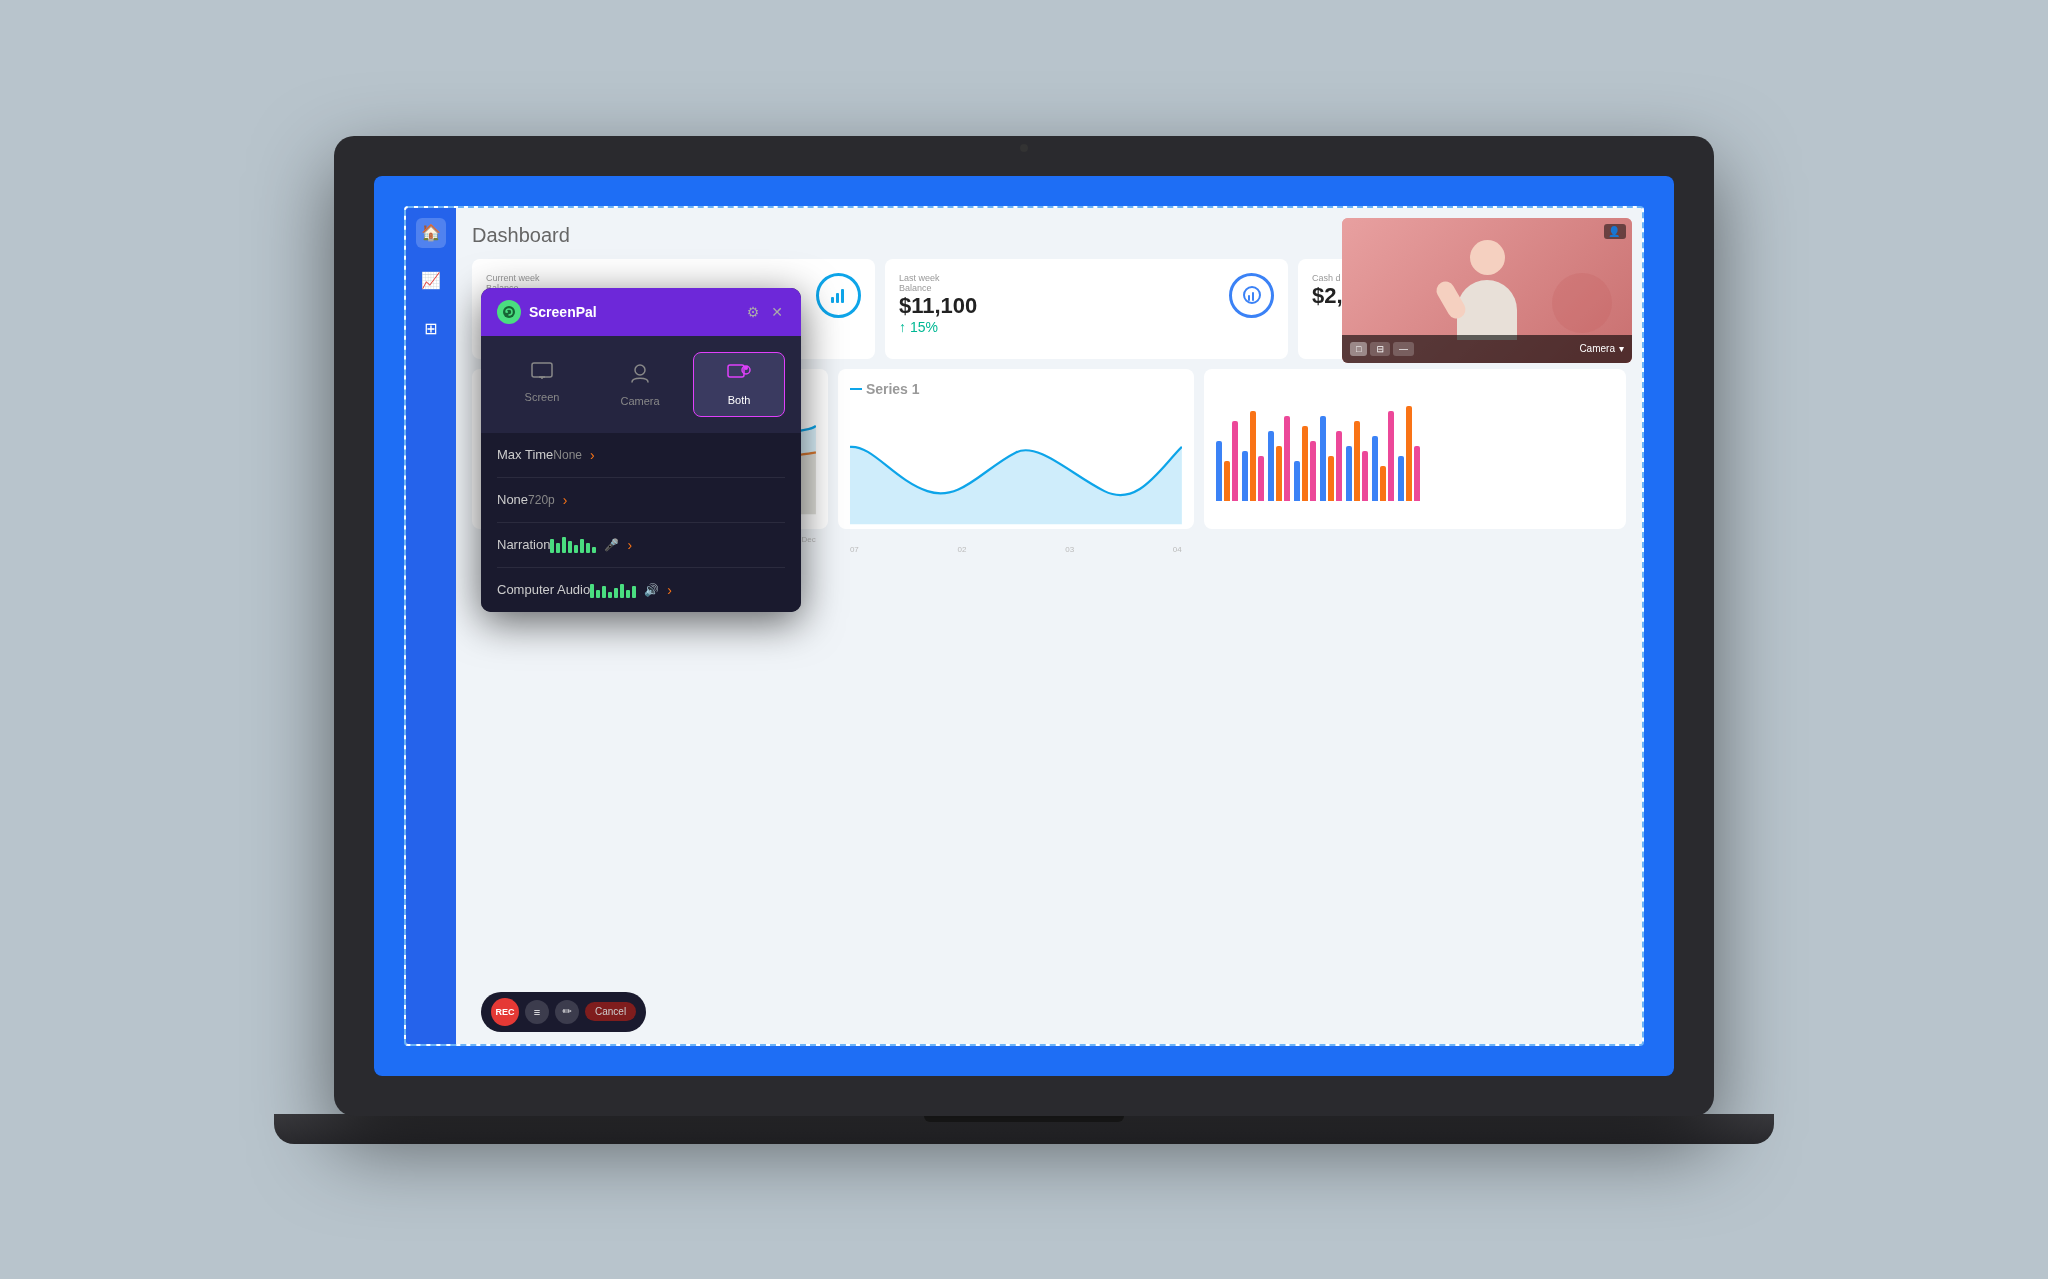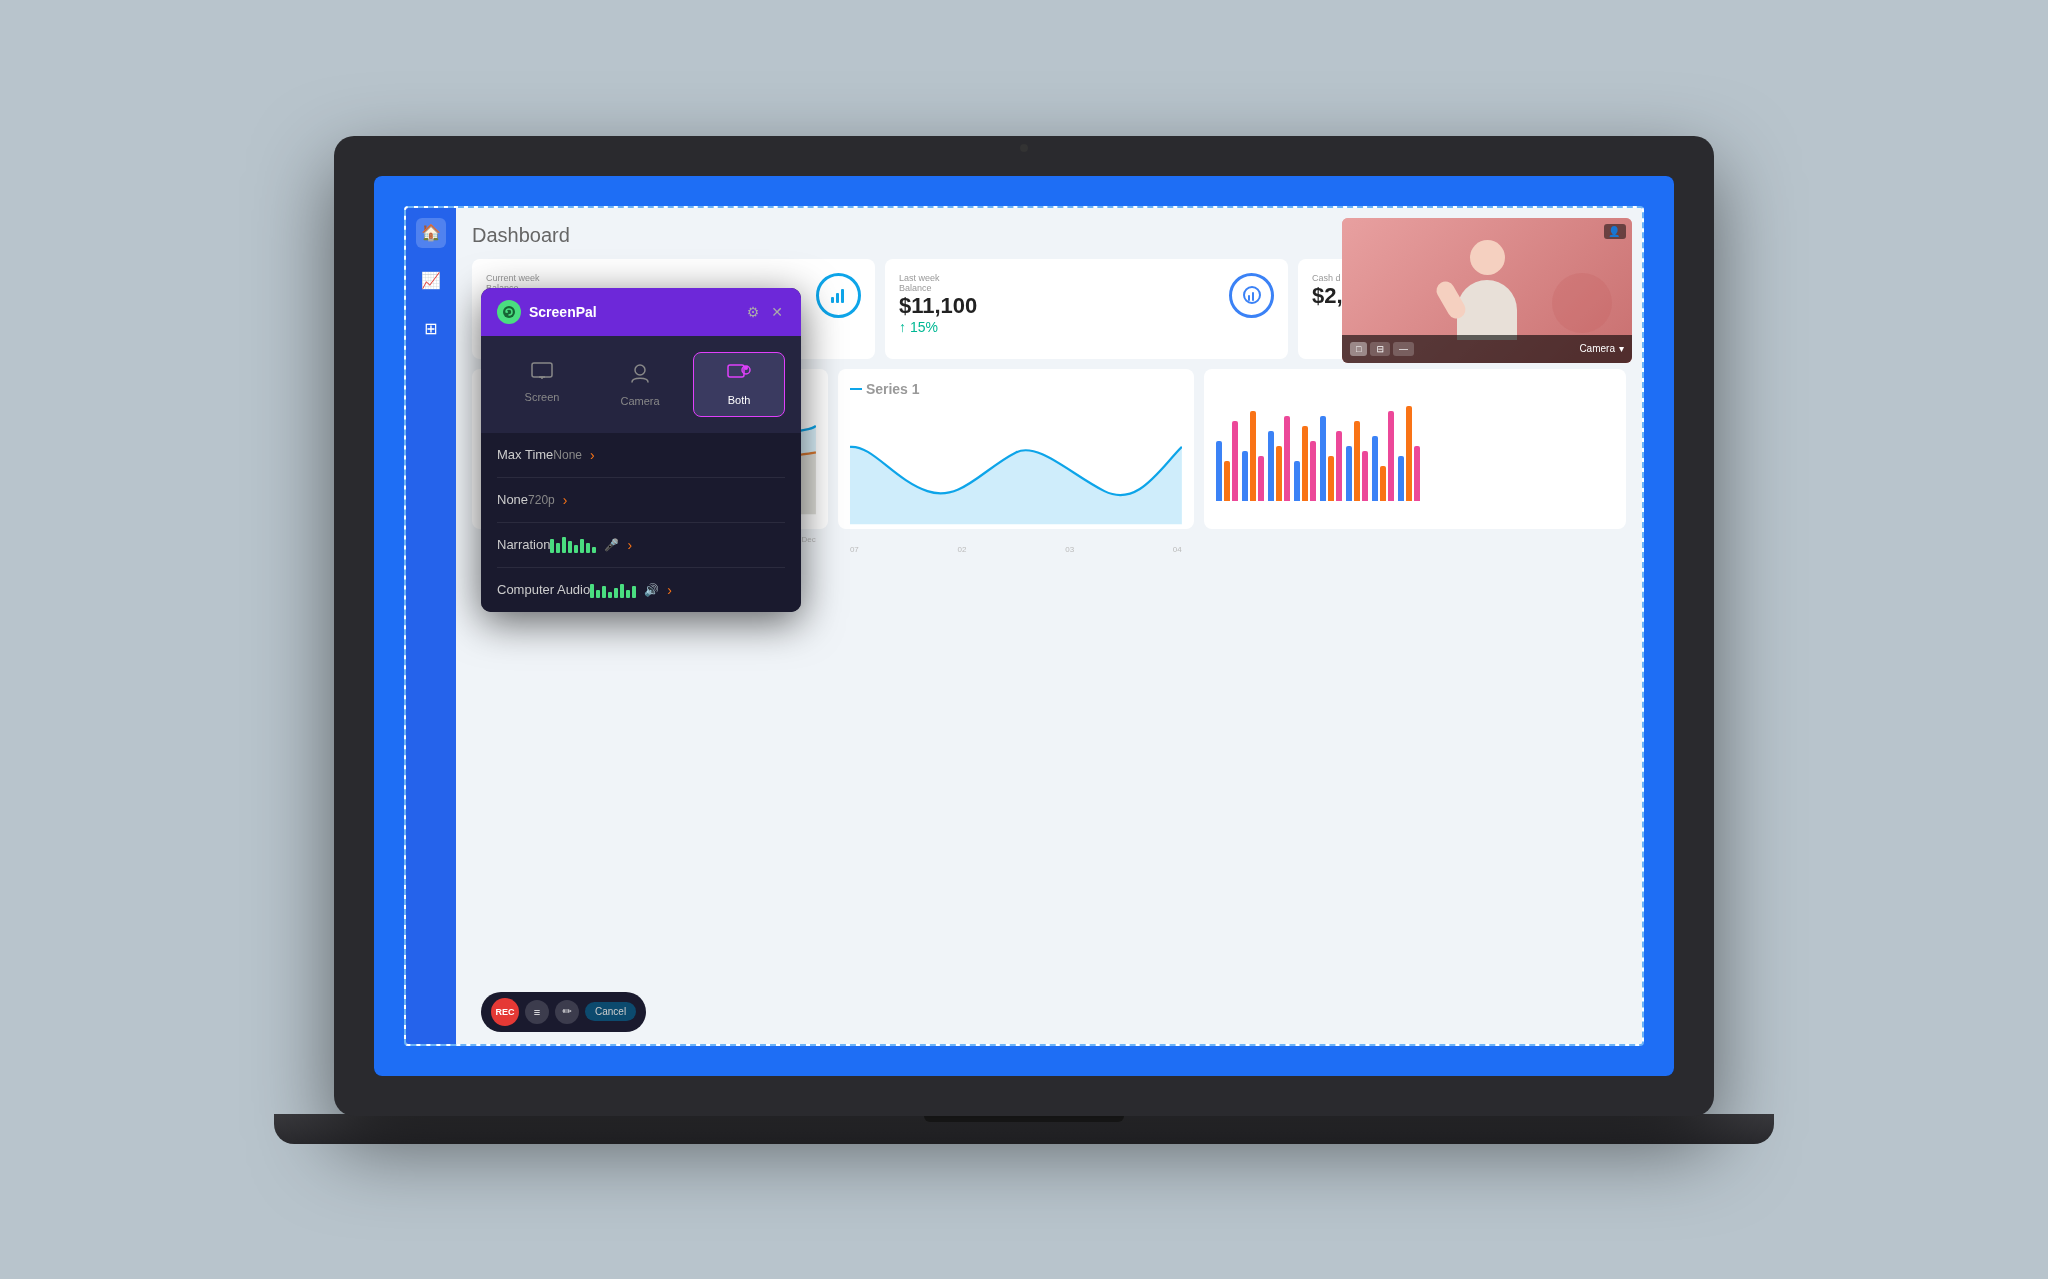--- a/index.html
+++ b/index.html
@@ -467,21 +467,21 @@
       display: flex;
       align-items: center;
       justify-content: center;
       color: white;
       font-size: 11px;
       cursor: pointer;
       border: none;
     }
 
     .cancel-btn {
-      background: #0c4a6e;
+      background: #7f1d1d;
       border: none;
       color: #ccc;
       font-size: 10px;
       padding: 4px 10px;
       border-radius: 12px;
       cursor: pointer;
     }
 
     
     .laptop-base {

